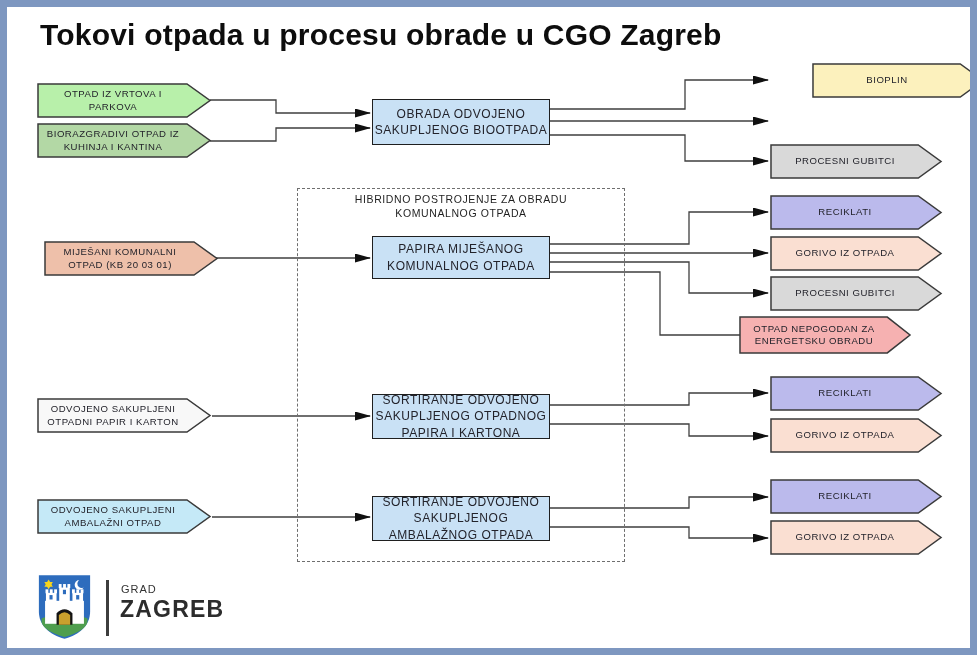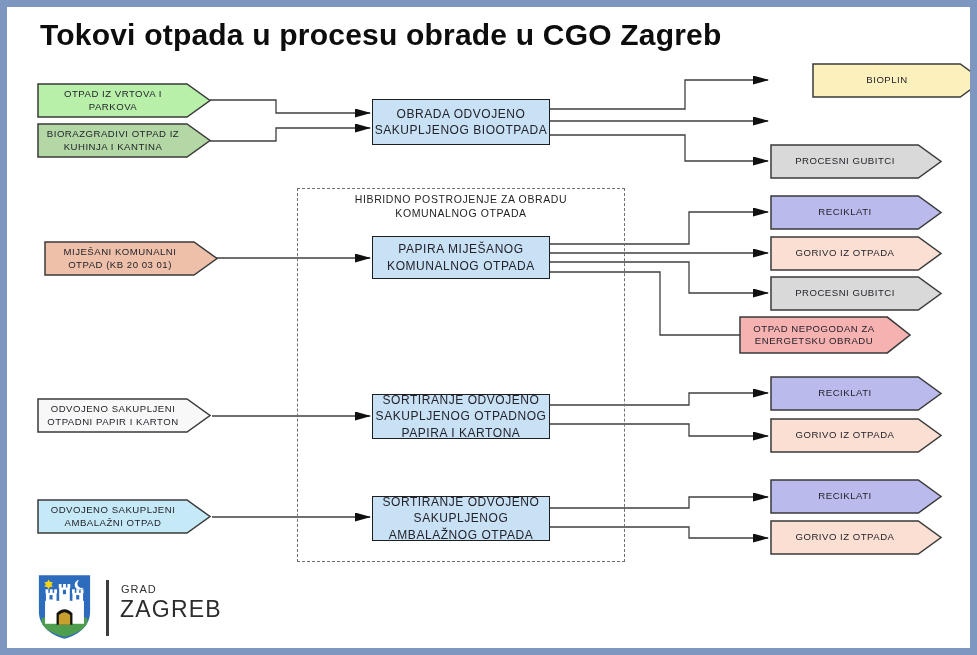--- a/index.html
+++ b/index.html
@@ -22,21 +22,21 @@
             justify-content:center;text-align:center;font-size:9.6px;line-height:1.3;
             letter-spacing:.5px;color:#23232b;white-space:pre-line;}
   
   .proc{position:absolute;box-sizing:border-box;border:1.6px solid #1f1f1f;display:flex;
         align-items:center;justify-content:center;text-align:center;font-size:12px;
         line-height:1.35;letter-spacing:.55px;color:#23232b;white-space:pre-line;z-index:4;}
   
   .coa{position:absolute;left:38px;top:574px;width:53px;height:66px;z-index:5;}
   .logo-divider{position:absolute;left:106px;top:580px;width:2.5px;height:56px;background:#3d3d3d;z-index:5;}
   .org-small{position:absolute;left:121px;top:583px;font-size:11px;letter-spacing:1px;color:#333;z-index:5;}
-  .org-large{position:absolute;left:120px;top:596px;font-size:23px;font-weight:normal;
+  .org-large{position:absolute;left:120px;top:596px;font-size:23px;font-weight:bold;
              letter-spacing:1.2px;color:#2c2c2c;z-index:5;}
 </style>
 </head>
 <body>
 
 <div class="page">
   <div class="frame" style="border-color: rgb(126, 151, 192);"></div>
 
   <h1 class="title" style="color: rgb(13, 13, 13);">Tokovi otpada u procesu obrade u CGO Zagreb</h1>
 

